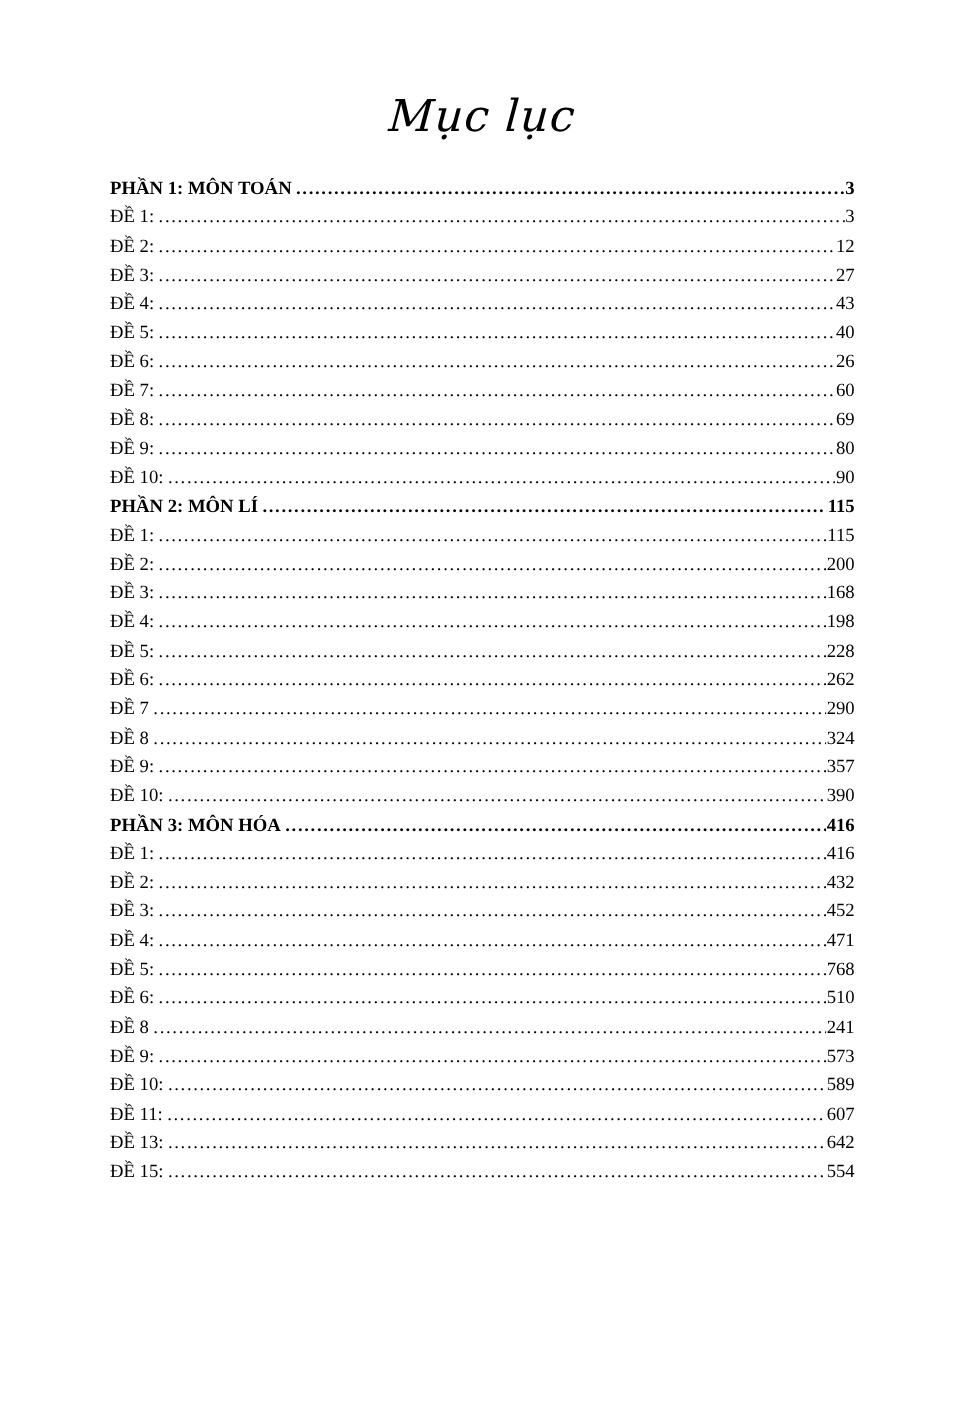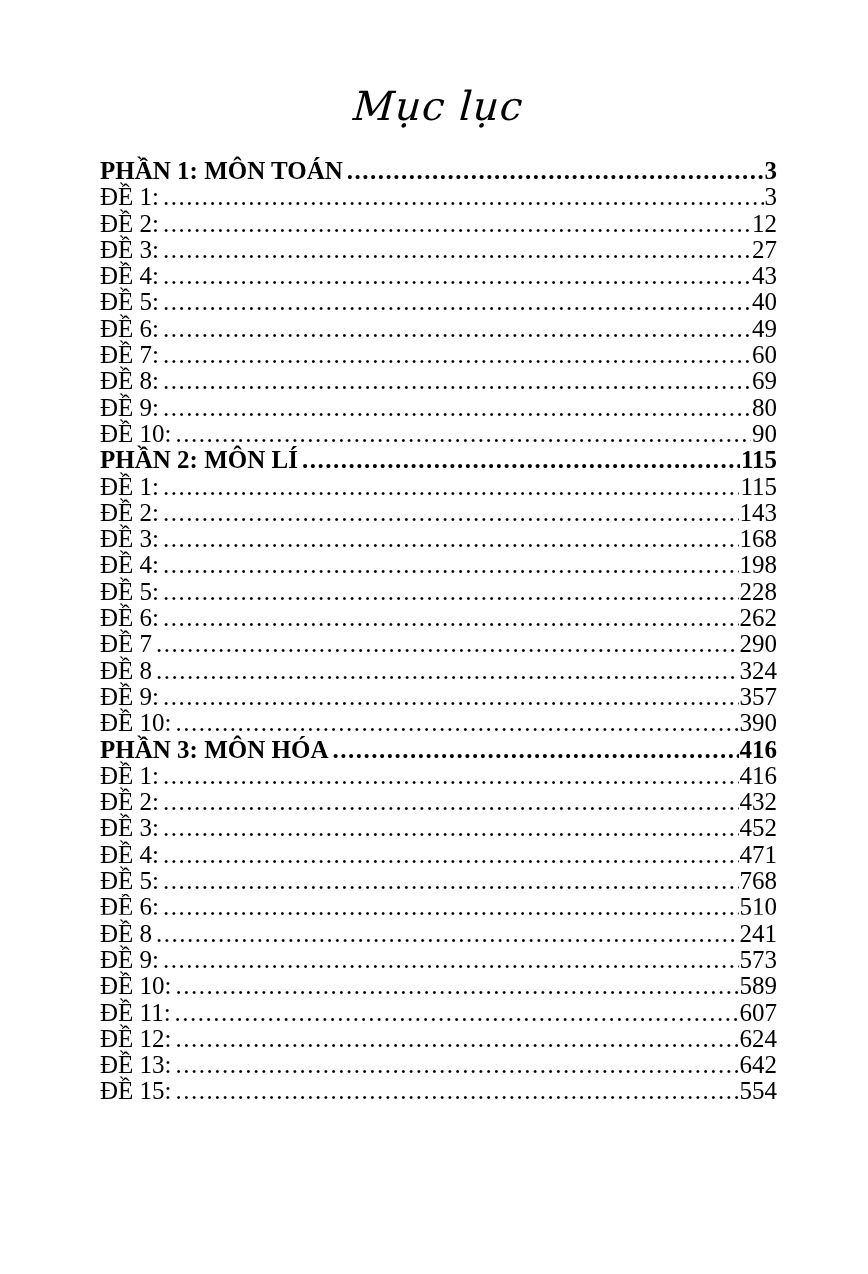--- a/index.html
+++ b/index.html
@@ -25,21 +25,21 @@
     text-align: center;
     font-family: "DejaVu Serif", "Liberation Serif", serif;
     font-style: italic;
     font-weight: 500;
     font-size: 40px;
     line-height: 1.1;
     letter-spacing: 1px;
     transform: skewX(-4deg);
   }
   .toc {
-    font-size: 25px;
+    font-size: 17px;
   }
   .row {
     display: flex;
     align-items: baseline;
     height: 26.3px;
     line-height: 26.3px;
     white-space: nowrap;
     cursor: default;
   }
   .row.heading {
@@ -101,21 +101,21 @@
     <span class="pagenum">43</span>
   </div>
       <div class="row">
     <span class="label">ĐỀ 5:</span>
     <span class="dots"></span>
     <span class="pagenum">40</span>
   </div>
       <div class="row">
     <span class="label">ĐỀ 6:</span>
     <span class="dots"></span>
-    <span class="pagenum">49</span>
+    <span class="pagenum">26</span>
   </div>
       <div class="row">
     <span class="label">ĐỀ 7:</span>
     <span class="dots"></span>
     <span class="pagenum">60</span>
   </div>
       <div class="row">
     <span class="label">ĐỀ 8:</span>
     <span class="dots"></span>
     <span class="pagenum">69</span>
@@ -136,21 +136,21 @@
     <span class="pagenum">115</span>
   </div>
       <div class="row">
     <span class="label">ĐỀ 1:</span>
     <span class="dots"></span>
     <span class="pagenum">115</span>
   </div>
       <div class="row">
     <span class="label">ĐỀ 2:</span>
     <span class="dots"></span>
-    <span class="pagenum">143</span>
+    <span class="pagenum">200</span>
   </div>
       <div class="row">
     <span class="label">ĐỀ 3:</span>
     <span class="dots"></span>
     <span class="pagenum">168</span>
   </div>
       <div class="row">
     <span class="label">ĐỀ 4:</span>
     <span class="dots"></span>
     <span class="pagenum">198</span>
@@ -232,25 +232,20 @@
   </div>
       <div class="row">
     <span class="label">ĐỀ 10:</span>
     <span class="dots"></span>
     <span class="pagenum">589</span>
   </div>
       <div class="row">
     <span class="label">ĐỀ 11:</span>
     <span class="dots"></span>
     <span class="pagenum">607</span>
-  </div>
-      <div class="row">
-    <span class="label">ĐỀ 12:</span>
-    <span class="dots"></span>
-    <span class="pagenum">624</span>
   </div>
       <div class="row">
     <span class="label">ĐỀ 13:</span>
     <span class="dots"></span>
     <span class="pagenum">642</span>
   </div>
       <div class="row">
     <span class="label">ĐỀ 15:</span>
     <span class="dots"></span>
     <span class="pagenum">554</span>

